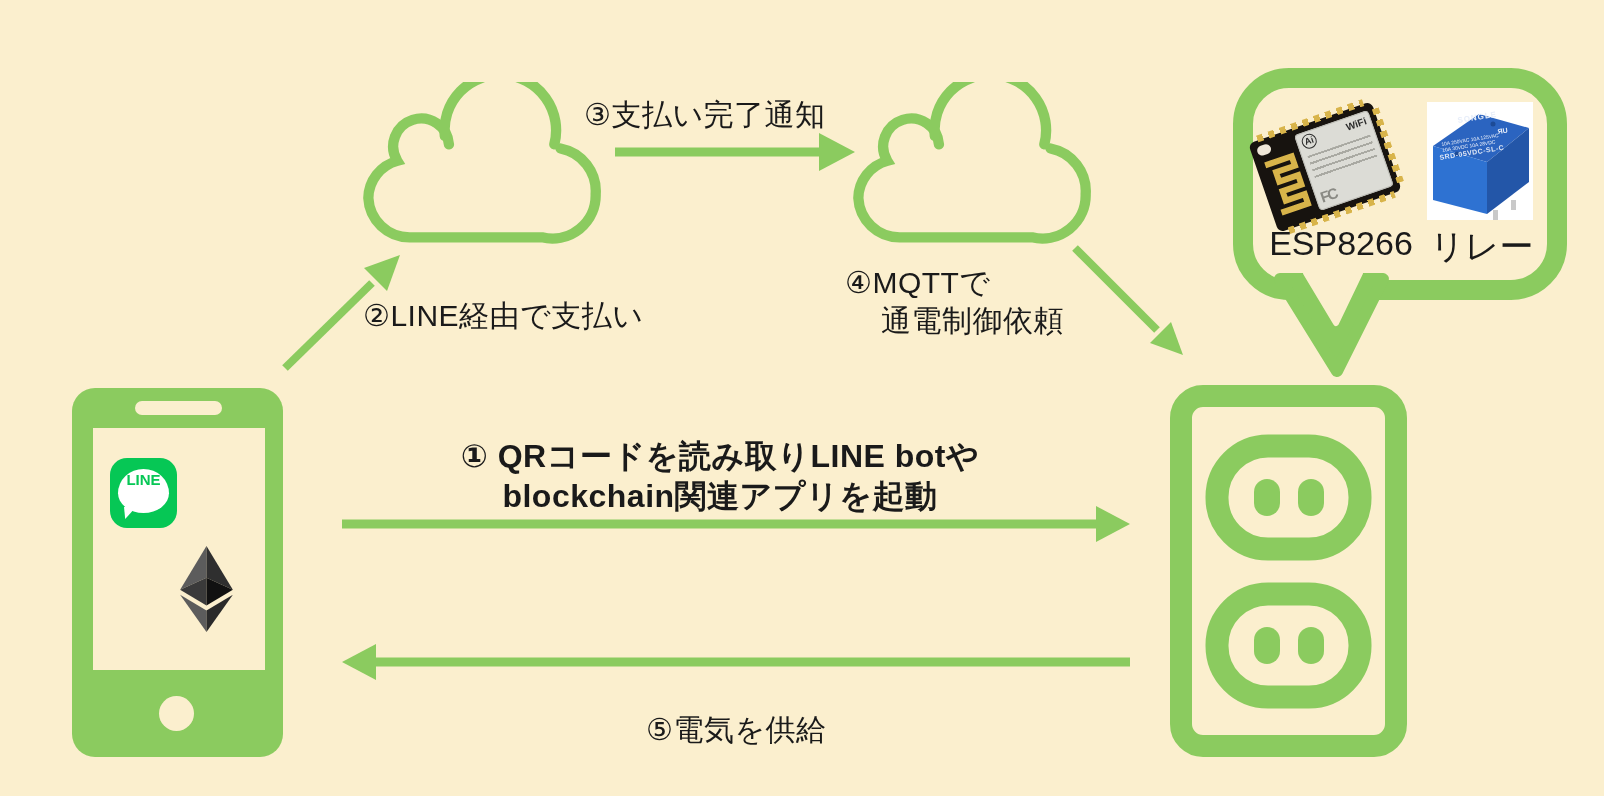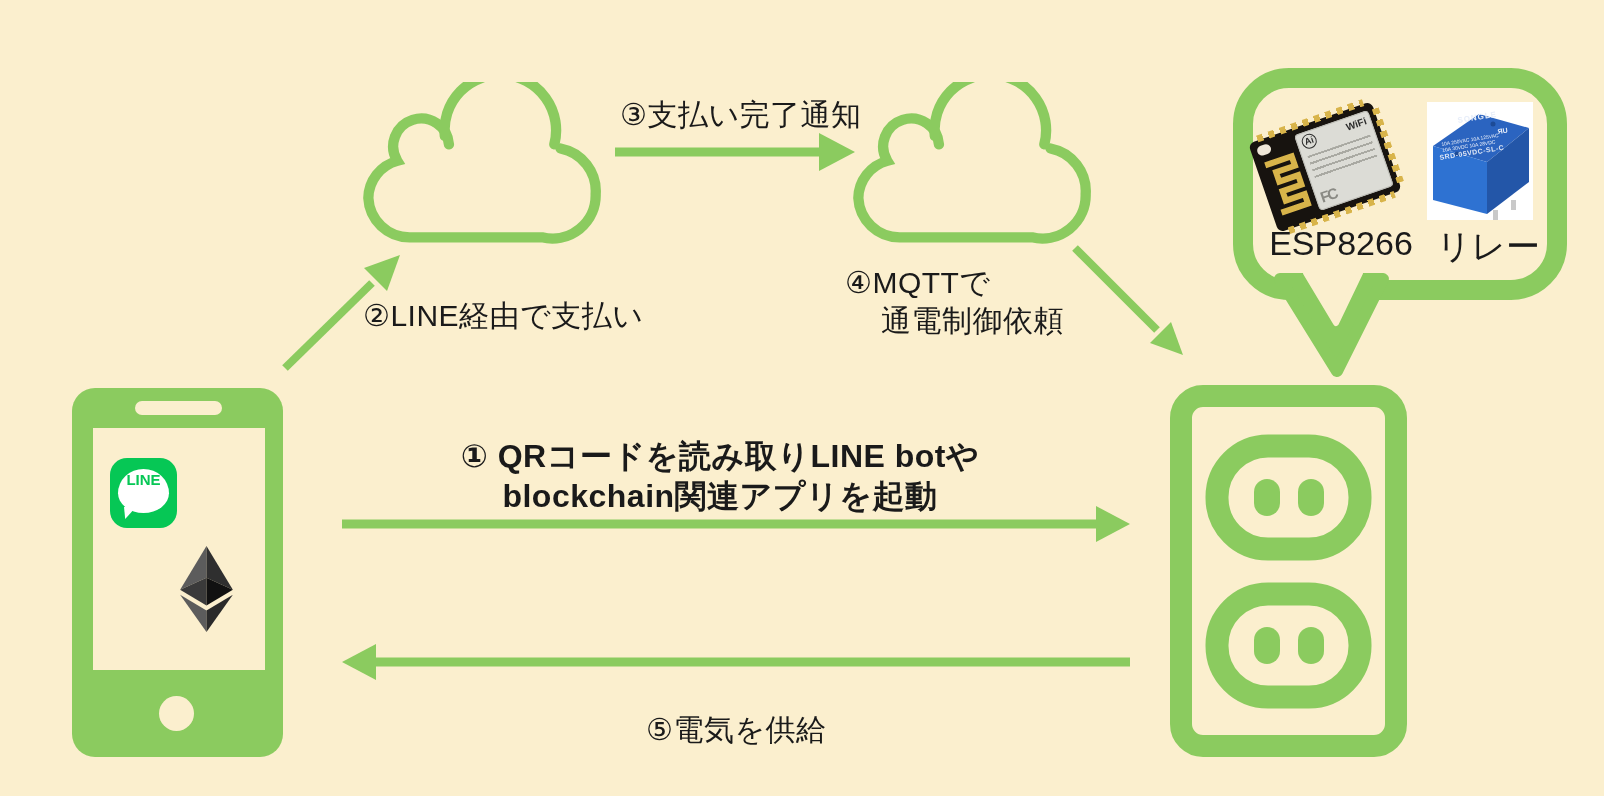--- a/index.html
+++ b/index.html
@@ -200,21 +200,21 @@
   <div class="relay-text rt-brand">SONGLE</div>
   <div class="relay-text rt-cert">ЯU</div>
   <div class="relay-text rt-rating">
     <div>10A 250VAC 10A 125VAC</div>
     <div>10A 30VDC  10A 28VDC</div>
   </div>
   <div class="relay-text rt-model">SRD-05VDC-SL-C</div>
 </div>
 
 <div class="dev-label" style="left:1262px;width:158px;text-align:center;">ESP8266</div>
-<div class="dev-label" style="left:1430px;width:110px;text-align:right;">リレー</div>
+<div class="dev-label" style="left:1430px;width:110px;text-align:left;">リレー</div>
 
 <svg class="abs" style="left:0;top:0;pointer-events:none;" width="1604" height="796" viewBox="0 0 1604 796">
 
   <g>
     <line class="stroke-accent" x1="285" y1="368" x2="372" y2="283" stroke-width="8"></line>
     <polygon class="fill-accent" points="400,255 387,291 364,268"></polygon>
   </g>
 
   <g>
     <line class="stroke-accent" x1="615" y1="152" x2="822" y2="152" stroke-width="9"></line>
@@ -237,20 +237,20 @@
   </g>
 </svg>
 
 <div class="label label-center" style="left:390px;top:436px;width:660px;font-size:32px;line-height:40px;">
   <div>① QRコードを読み取りLINE botや</div>
   <div>blockchain関連アプリを起動</div>
 </div>
 
 <div class="label" style="left:363px;top:296px;">②LINE経由で支払い</div>
 
-<div class="label" style="left:620px;top:95px;">③支払い完了通知</div>
+<div class="label" style="left:584px;top:95px;">③支払い完了通知</div>
 
 <div class="label" style="left:845px;top:264px;line-height:38px;">
   <div>④MQTTで</div>
   <div class="indent">通電制御依頼</div>
 </div>
 
 <div class="label" style="left:646px;top:710px;">⑤電気を供給</div>
 
 </body></html>

